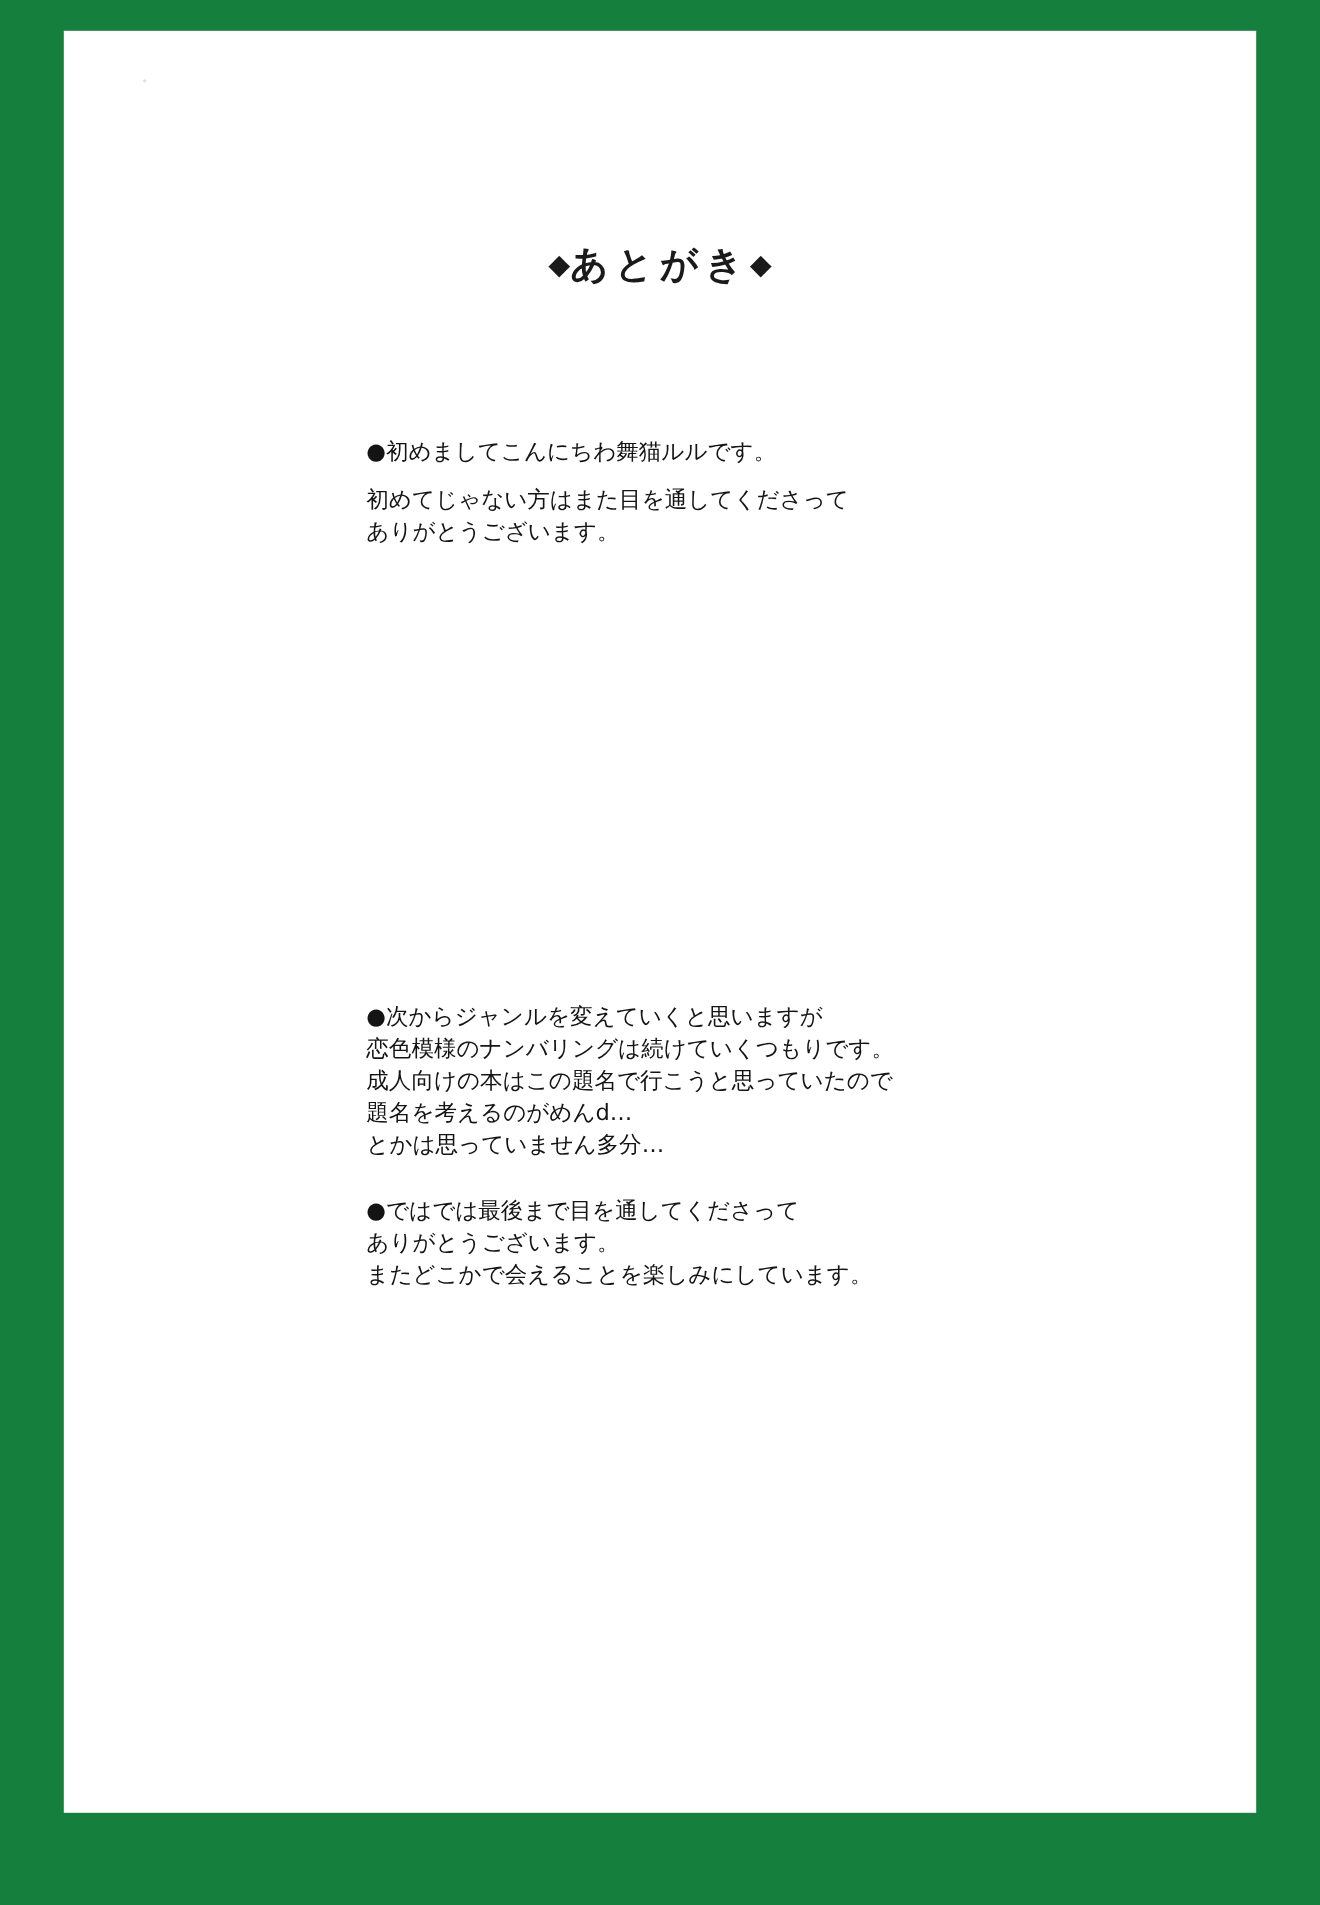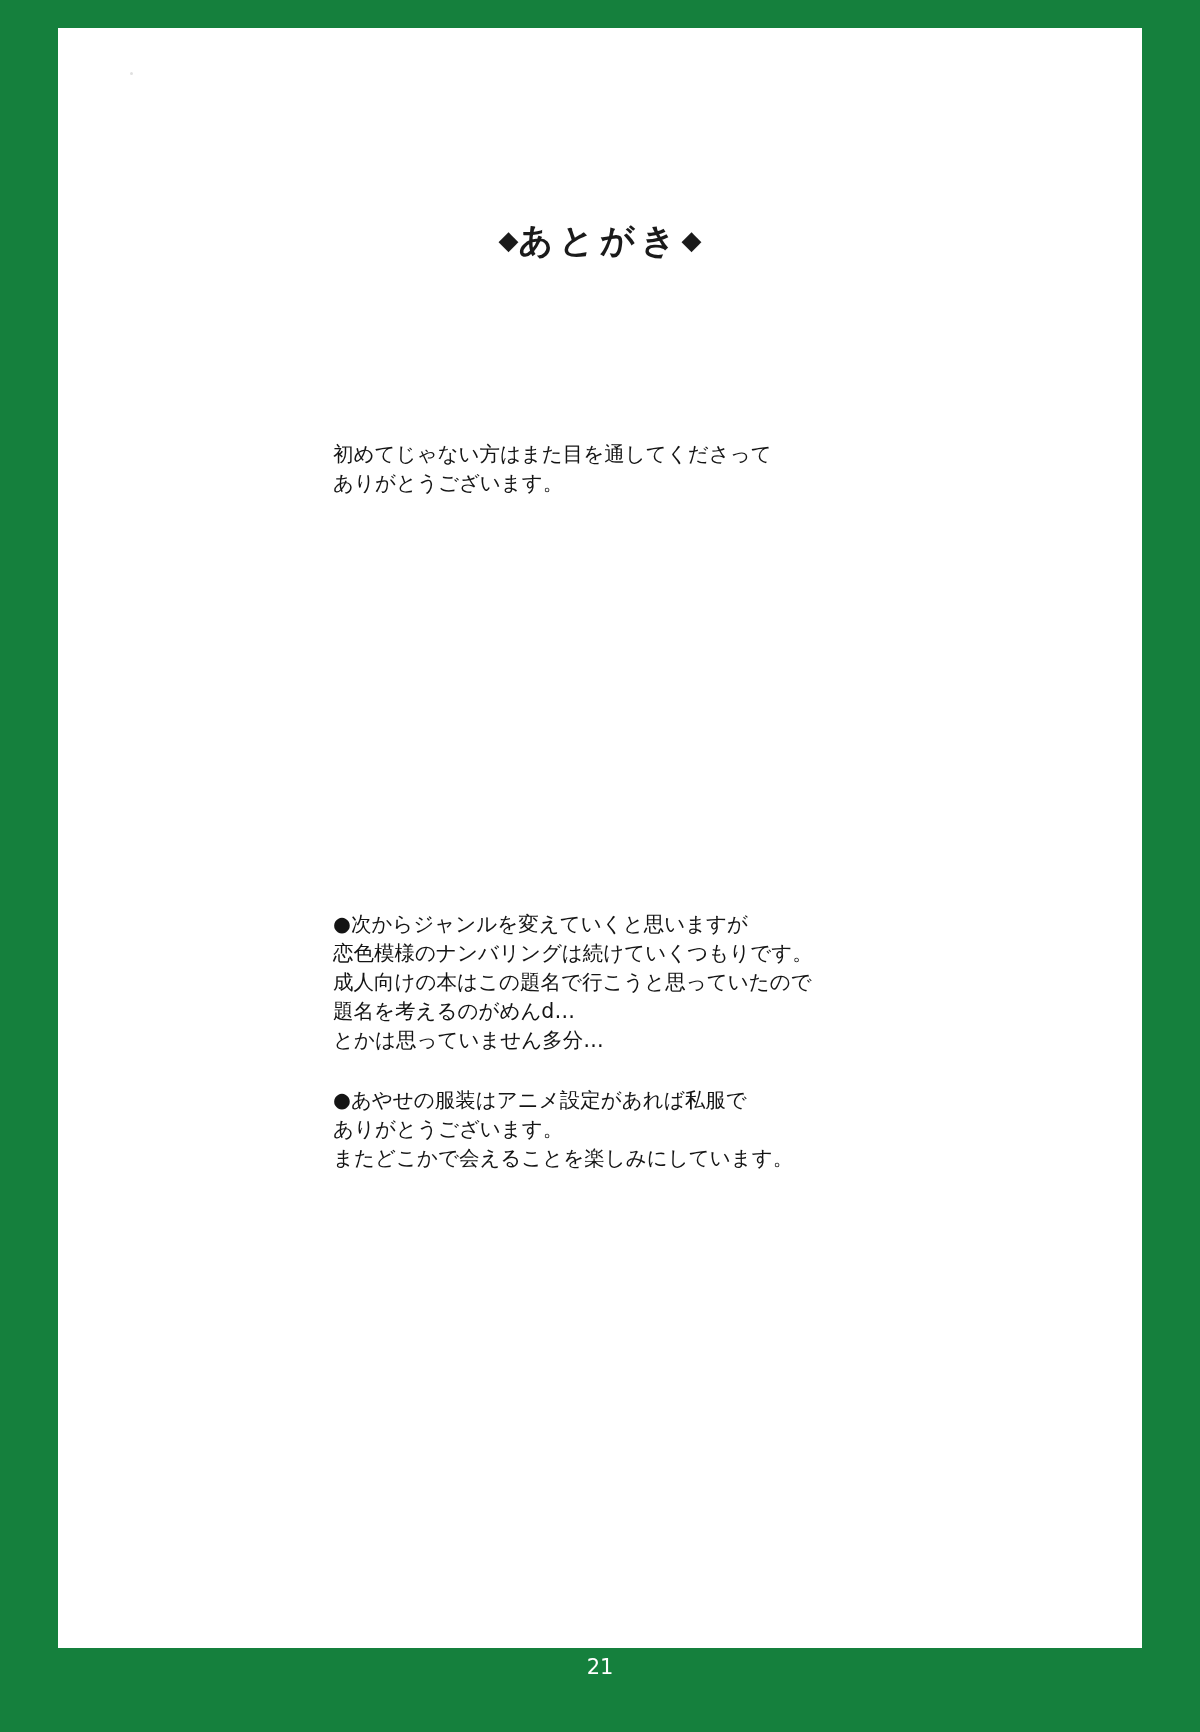--- a/index.html
+++ b/index.html
@@ -81,26 +81,26 @@
 <body>
 
 <div class="page">
   <div class="paper">
     <div class="speck"></div>
 
     <div class="doc-title">
       <span class="diamond">◆</span><span>あとがき</span><span class="diamond">◆</span>
     </div>
 
+    <div class="body-block b1">●初めましてこんにちわ舞猫ルルです。</div>
     <div class="body-block b2">初めてじゃない方はまた目を通してくださって
 ありがとうございます。</div>
     <div class="body-block b5">●次からジャンルを変えていくと思いますが
 恋色模様のナンバリングは続けていくつもりです。
 成人向けの本はこの題名で行こうと思っていたので
 題名を考えるのがめんd…
 とかは思っていません多分…</div>
-    <div class="body-block b6">●あやせの服装はアニメ設定があれば私服で
+    <div class="body-block b6">●ではでは最後まで目を通してくださって
 ありがとうございます。
 またどこかで会えることを楽しみにしています。</div>
   </div>
 
-  <div class="page-number">21</div>
 </div>
 
 </body></html>

